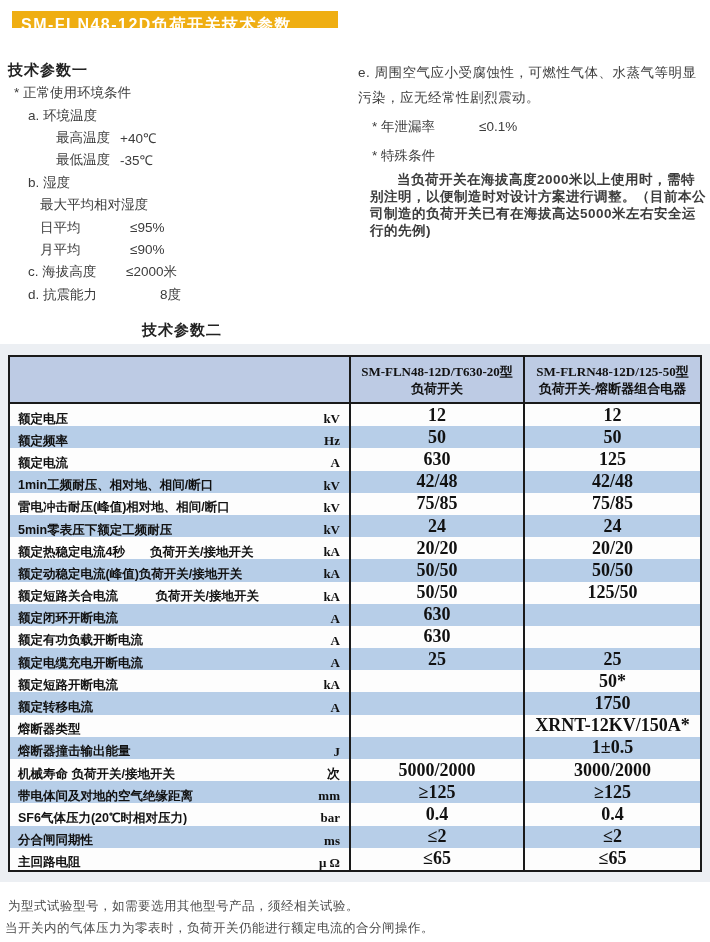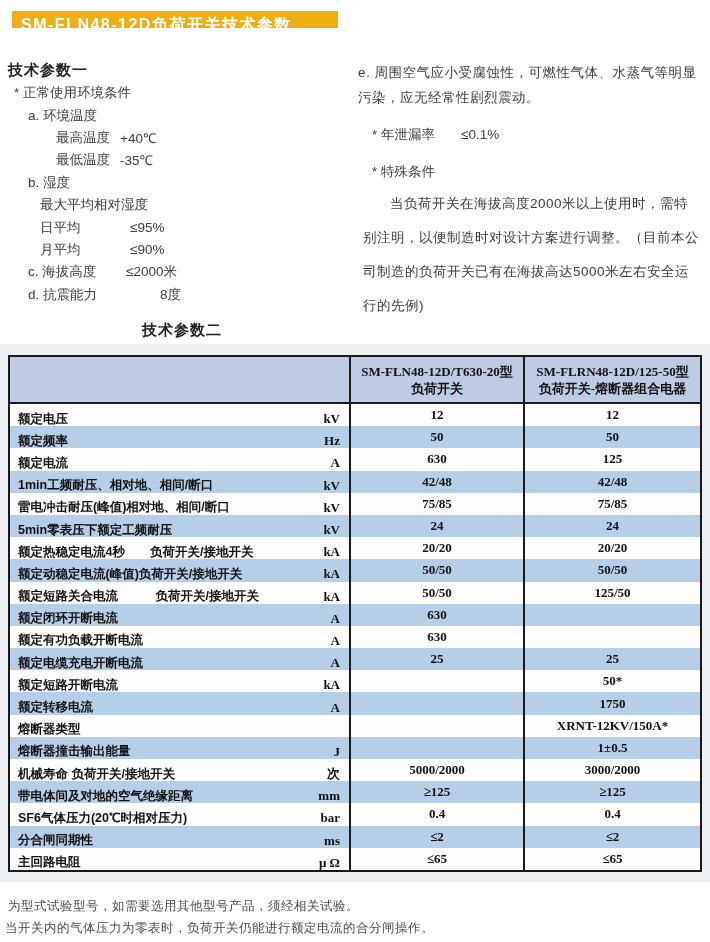--- a/index.html
+++ b/index.html
@@ -45,25 +45,25 @@
   .env-line.i7, .env-line.i8 { padding-left: 32px; }
   .env-line.i7 .lab, .env-line.i8 .lab { width: 90px; }
   .env-line.i9  { padding-left: 20px; }
   .env-line.i9 .lab  { width: 98px; }
   .env-line.i10 { padding-left: 20px; }
   .env-line.i10 .lab { width: 132px; }
   .sec-heading.s2 { margin-top: 12px; text-align: center; }
 
   .right-col { position: absolute; left: 358px; top: 60px; width: 350px; color: var(--text); font-size: 13.5px; }
   .para-e { line-height: 25px; letter-spacing: 0.5px; }
-  .star-line { display: flex; padding-left: 14px; margin-top: 12px; line-height: 25px; }
+  .star-line { display: flex; padding-left: 14px; margin-top: 4px; line-height: 25px; gap: 18px; }
   .star-line .sl-val { margin-left: 26px; }
   .para-special {
-    margin-top: 3px; margin-left: 5px; width: 336px;
-    text-indent: 2em; line-height: 34px; letter-spacing: 0.5px;
+    margin-top: 3px; margin-left: 12px; width: 336px;
+    text-indent: 2em; line-height: 17px; letter-spacing: 0.5px; font-weight: bold;
   }
 
   .spec-table {
     position: absolute; left: 8px; top: 355px; width: 694px;
     border: 2px solid var(--border); background: #FDFDFD;
   }
   .thead {
     display: grid; grid-template-columns: 339px 174px 1fr; height: 47px;
     background: var(--header-blue); border-bottom: 2px solid var(--border);
   }
@@ -78,21 +78,21 @@
   .cell-name {
     display: flex; justify-content: space-between; align-items: center;
     padding: 8px 9px 0 8px; font-weight: bold; font-size: 12.5px;
     color: #111111; white-space: pre; overflow: hidden;
   }
   .cell-name .unit { font-family: "Liberation Serif", serif; font-size: 13px; font-weight: bold; }
   .cell-val {
     border-left: 2px solid var(--border);
     display: flex; align-items: center; justify-content: center;
     font-family: "Liberation Serif", serif; font-weight: bold;
-    font-size: 13px; color: #111111;
+    font-size: 18px; color: #111111;
   }
   .footnote {
     position: absolute; left: 5px; font-size: 12.5px; color: #4A4A4A;
     letter-spacing: 0.5px; white-space: nowrap;
   }
   .fn1 { top: 898px; left: 8px; }
   .fn2 { top: 920px; }
 </style>
 </head>
 <body>

